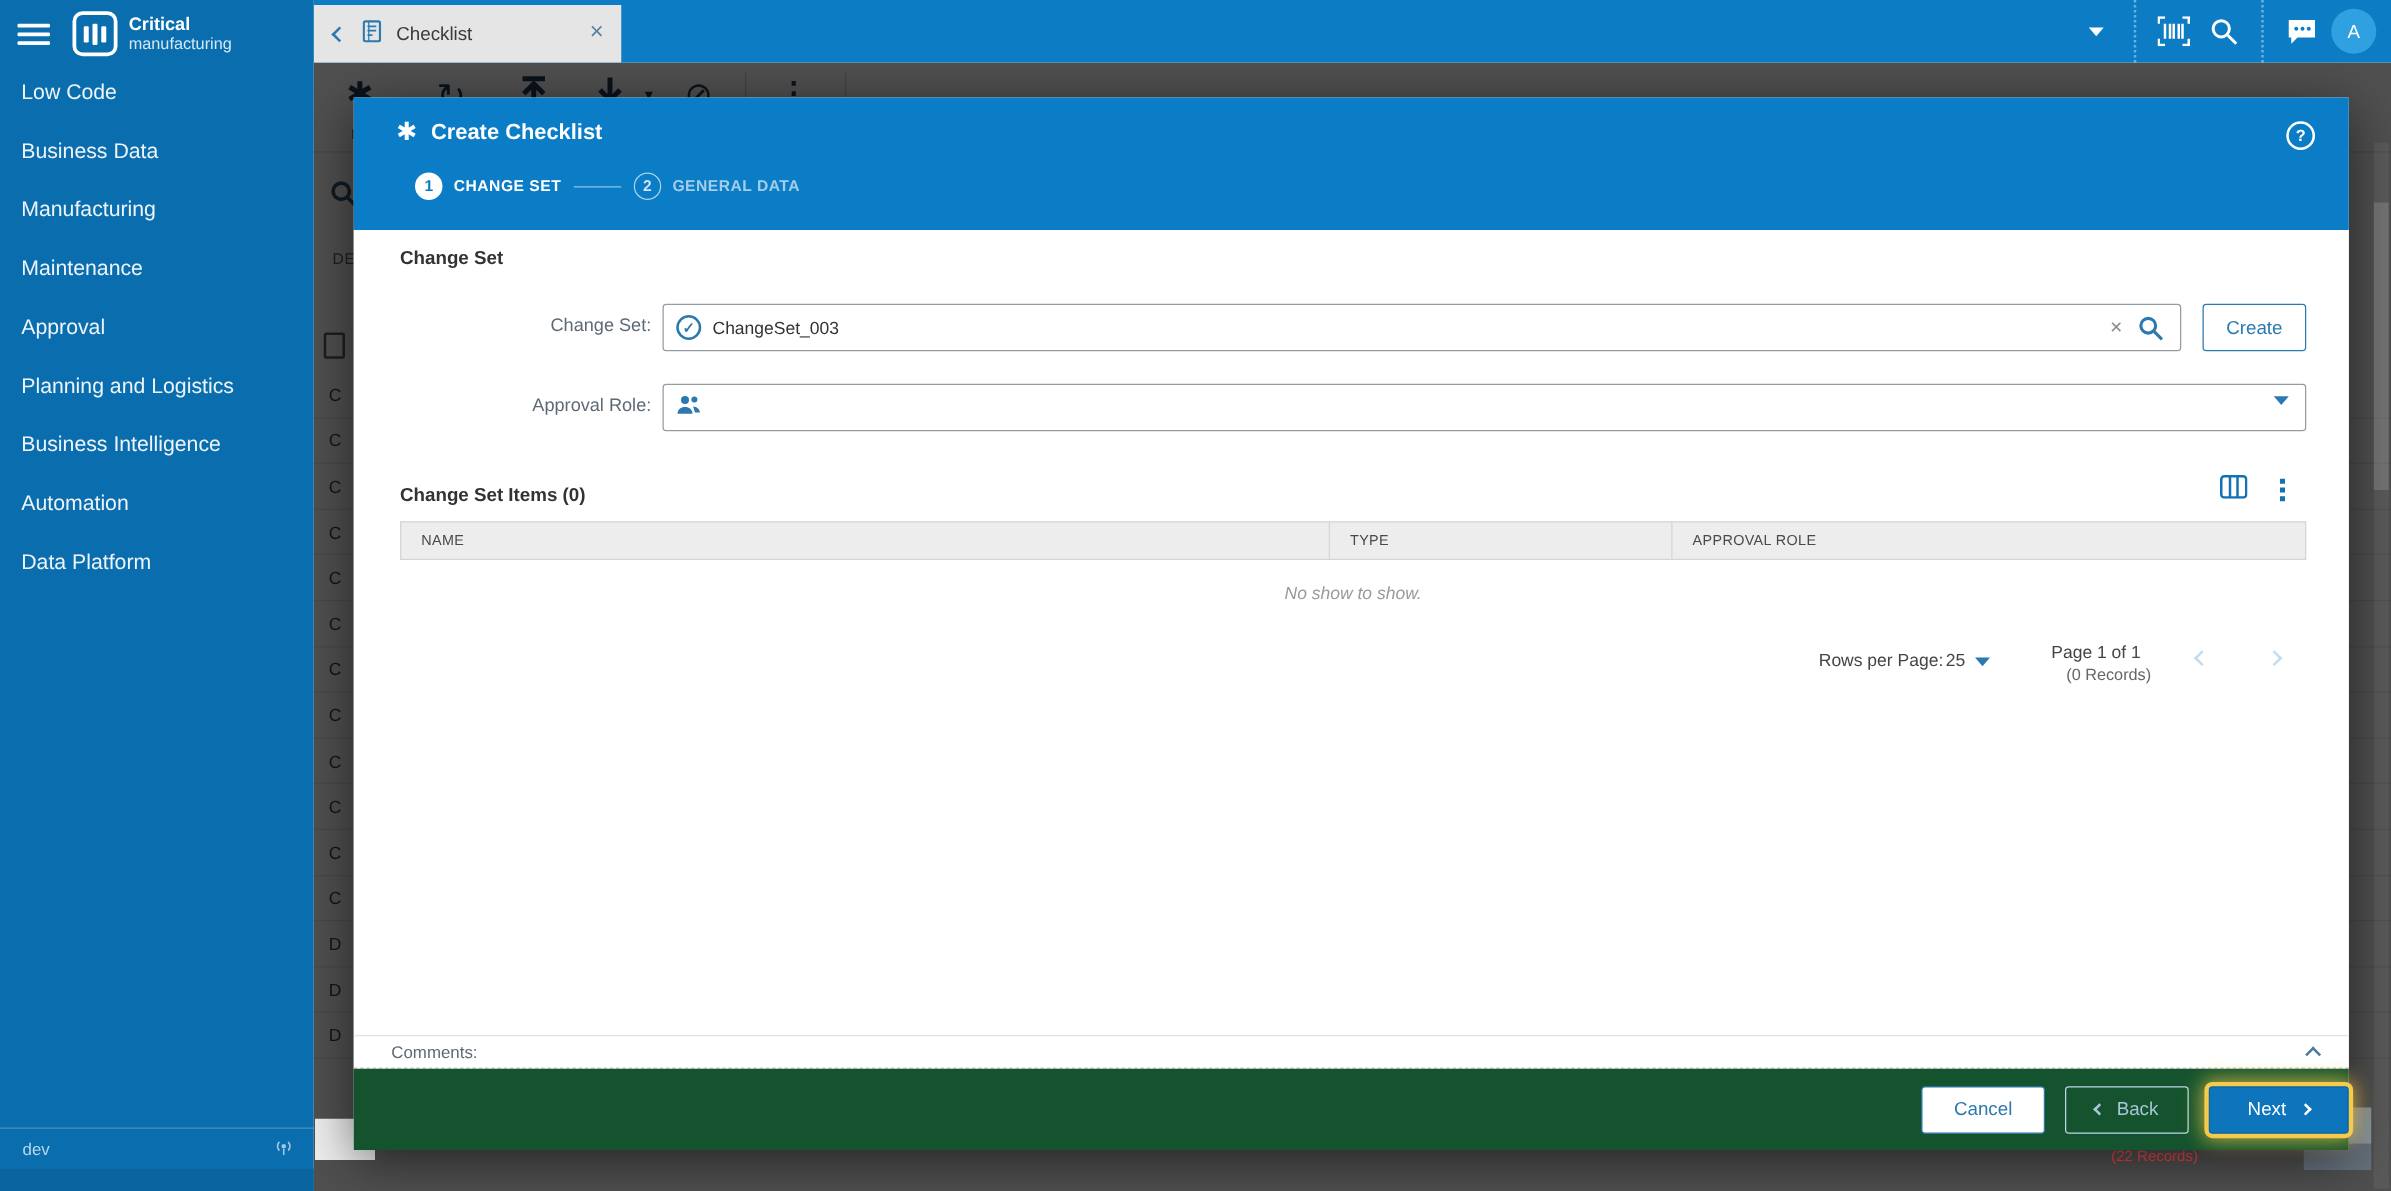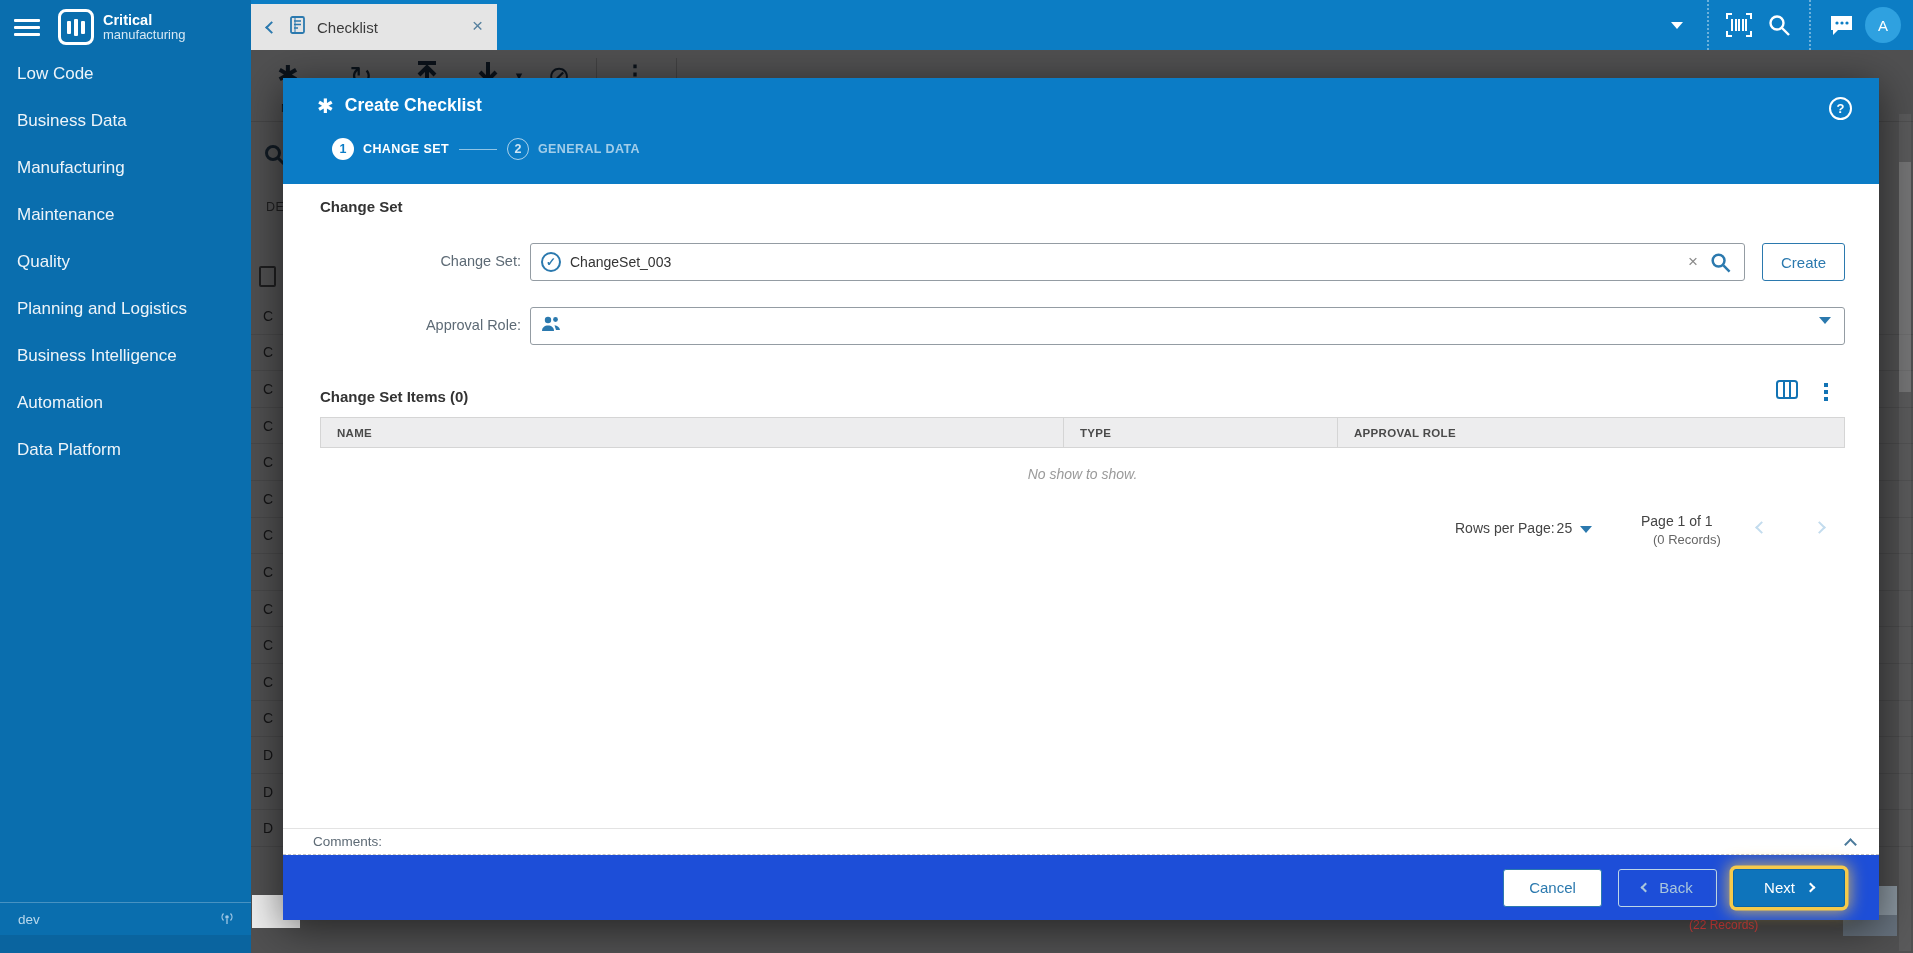--- a/index.html
+++ b/index.html
@@ -107,21 +107,21 @@
                   border-top:7px solid #2b79ae; }
   .fld-caret { position:absolute; right:13px; top:16px; cursor:pointer; }
   .btn { border-radius:3px; font-size:15px; display:flex; align-items:center; justify-content:center;
          cursor:pointer; font-family:"Liberation Sans",sans-serif; }
   .btn-create { position:absolute; left:1479px; width:83px; height:38px; background:#fff;
                 border:1px solid #2b79ae; color:#2b79ae; }
   .grid-icons { position:absolute; top:196px; display:flex; align-items:center; gap:24px; left:1493px; }
   .kebab { display:flex; flex-direction:column; gap:3px; cursor:pointer; padding:2px; }
   .kebab i { width:4px; height:4px; background:#1273b4; display:block; }
   .tbl-header { position:absolute; left:37px; top:233px; width:1525px; height:31px; display:flex;
-                background:#ededee; border:1px solid #d5d5d5;font-weight:bold; }
+                background:#ededee; border:1px solid #d5d5d5; }
   .tbl-cell { display:flex; align-items:center; padding-left:16px; font-size:11.5px; color:#4a4a4a;
               letter-spacing:.3px; border-right:1px solid #d5d5d5; cursor:pointer; }
   .tbl-cell:last-child { border-right:none; }
   .tbl-empty { position:absolute; left:37px; top:282px; width:1525px; text-align:center; font-style:italic;
                color:#9a9a9a; font-size:14px; }
   .pager-rows { position:absolute; left:1172px; top:336px; display:flex; align-items:center; font-size:14px; color:#444; cursor:pointer; }
   .pager-rows .val { margin-left:2px; }
   .pager-rows .caret-down-b { margin-left:8px; margin-top:3px; }
   .pager-info { position:absolute; left:1358px; top:327px; font-size:14px; color:#444; line-height:1.45; }
   .pager-info .sub { font-size:13px; color:#666;margin-left:12px; }
@@ -130,22 +130,22 @@
   .chv.left  { border-left:2px solid currentColor; border-bottom:2px solid currentColor; transform:rotate(45deg); }
   .chv.right { border-right:2px solid currentColor; border-top:2px solid currentColor; transform:rotate(45deg); }
   .chv.up    { border-right:2px solid currentColor; border-top:2px solid currentColor; transform:rotate(-45deg); }
   .chv-left { color:#2b79ae; }
 
   .comments-bar { flex:0 0 27px; border-top:1px solid #e3e3e3; border-bottom:1px dashed #c4c4c4;
                   background:#fff; display:flex; align-items:center; justify-content:space-between;
                   padding:0 24px 0 30px; }
   .comments-label { font-size:13.5px; color:#5d6a75; }
   .comments-toggle { color:#4a7a9b; cursor:pointer; margin-top:4px; }
-  .modal-footer { flex:0 0 65px; background:#1d4ed8; display:flex; align-items:center;
-                  justify-content:flex-end; gap:16px; padding-right:34px; }
+  .modal-footer { flex:0 0 65px; background:#14532d; display:flex; align-items:center;
+                  justify-content:flex-end; gap:16px; }
   .btn-cancel { width:99px; height:38px; background:#fff; border:1px solid #2b79ae; color:#2b79ae; }
   .btn-back { width:99px; height:38px; background:transparent; border:1px solid #bcd6e8; color:#a9c6dc; gap:10px; cursor:default; }
   .btn-back .chv { width:7px; height:7px; }
   .btn-next { width:112px; height:38px; background:#0e74bb; border:1px solid #0b65a5; color:#fff; gap:12px;
               box-shadow:0 0 0 3.5px #f6ca4b, 0 0 16px 5px rgba(246,202,75,.75); }
   .btn-next .chv { width:7px; height:7px; }
 </style>
 </head>
 <body>
 
@@ -302,21 +302,21 @@
       <div class="brand-text">
         <div class="b1">Critical</div>
         <div class="b2">manufacturing</div>
       </div>
     </div>
     <div class="nav">
       <div class="nav-item">Low Code</div>
       <div class="nav-item">Business Data</div>
       <div class="nav-item">Manufacturing</div>
       <div class="nav-item">Maintenance</div>
-      <div class="nav-item">Quality</div>
+      <div class="nav-item">Approval</div>
       <div class="nav-item">Planning and Logistics</div>
       <div class="nav-item">Business Intelligence</div>
       <div class="nav-item">Automation</div>
       <div class="nav-item">Data Platform</div>
     </div>
     <div class="side-footer">
       <span class="env">dev</span>
       <span>
         <svg width="16" height="14" viewBox="0 0 16 14">
             <circle cx="8" cy="7" r="1.8" fill="#9fc6e4"></circle>

